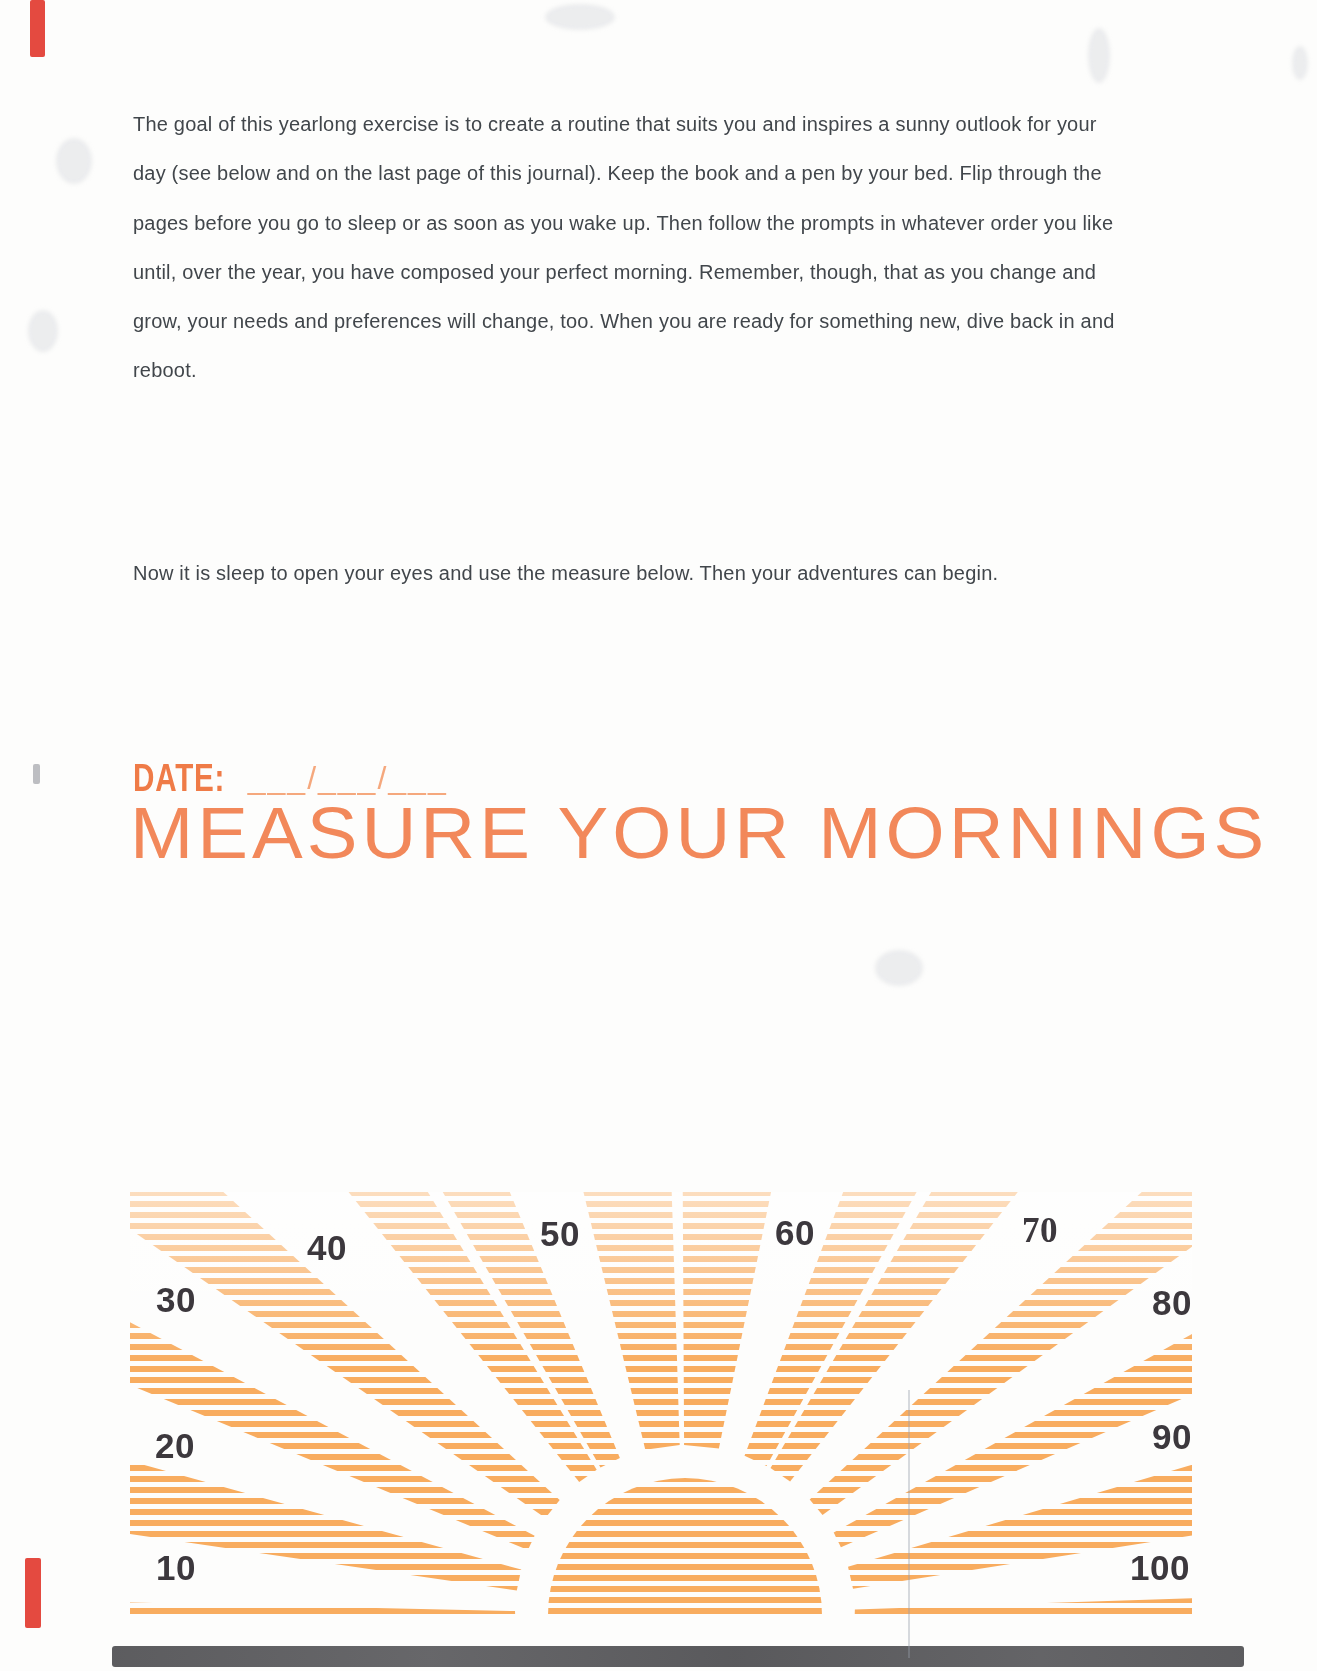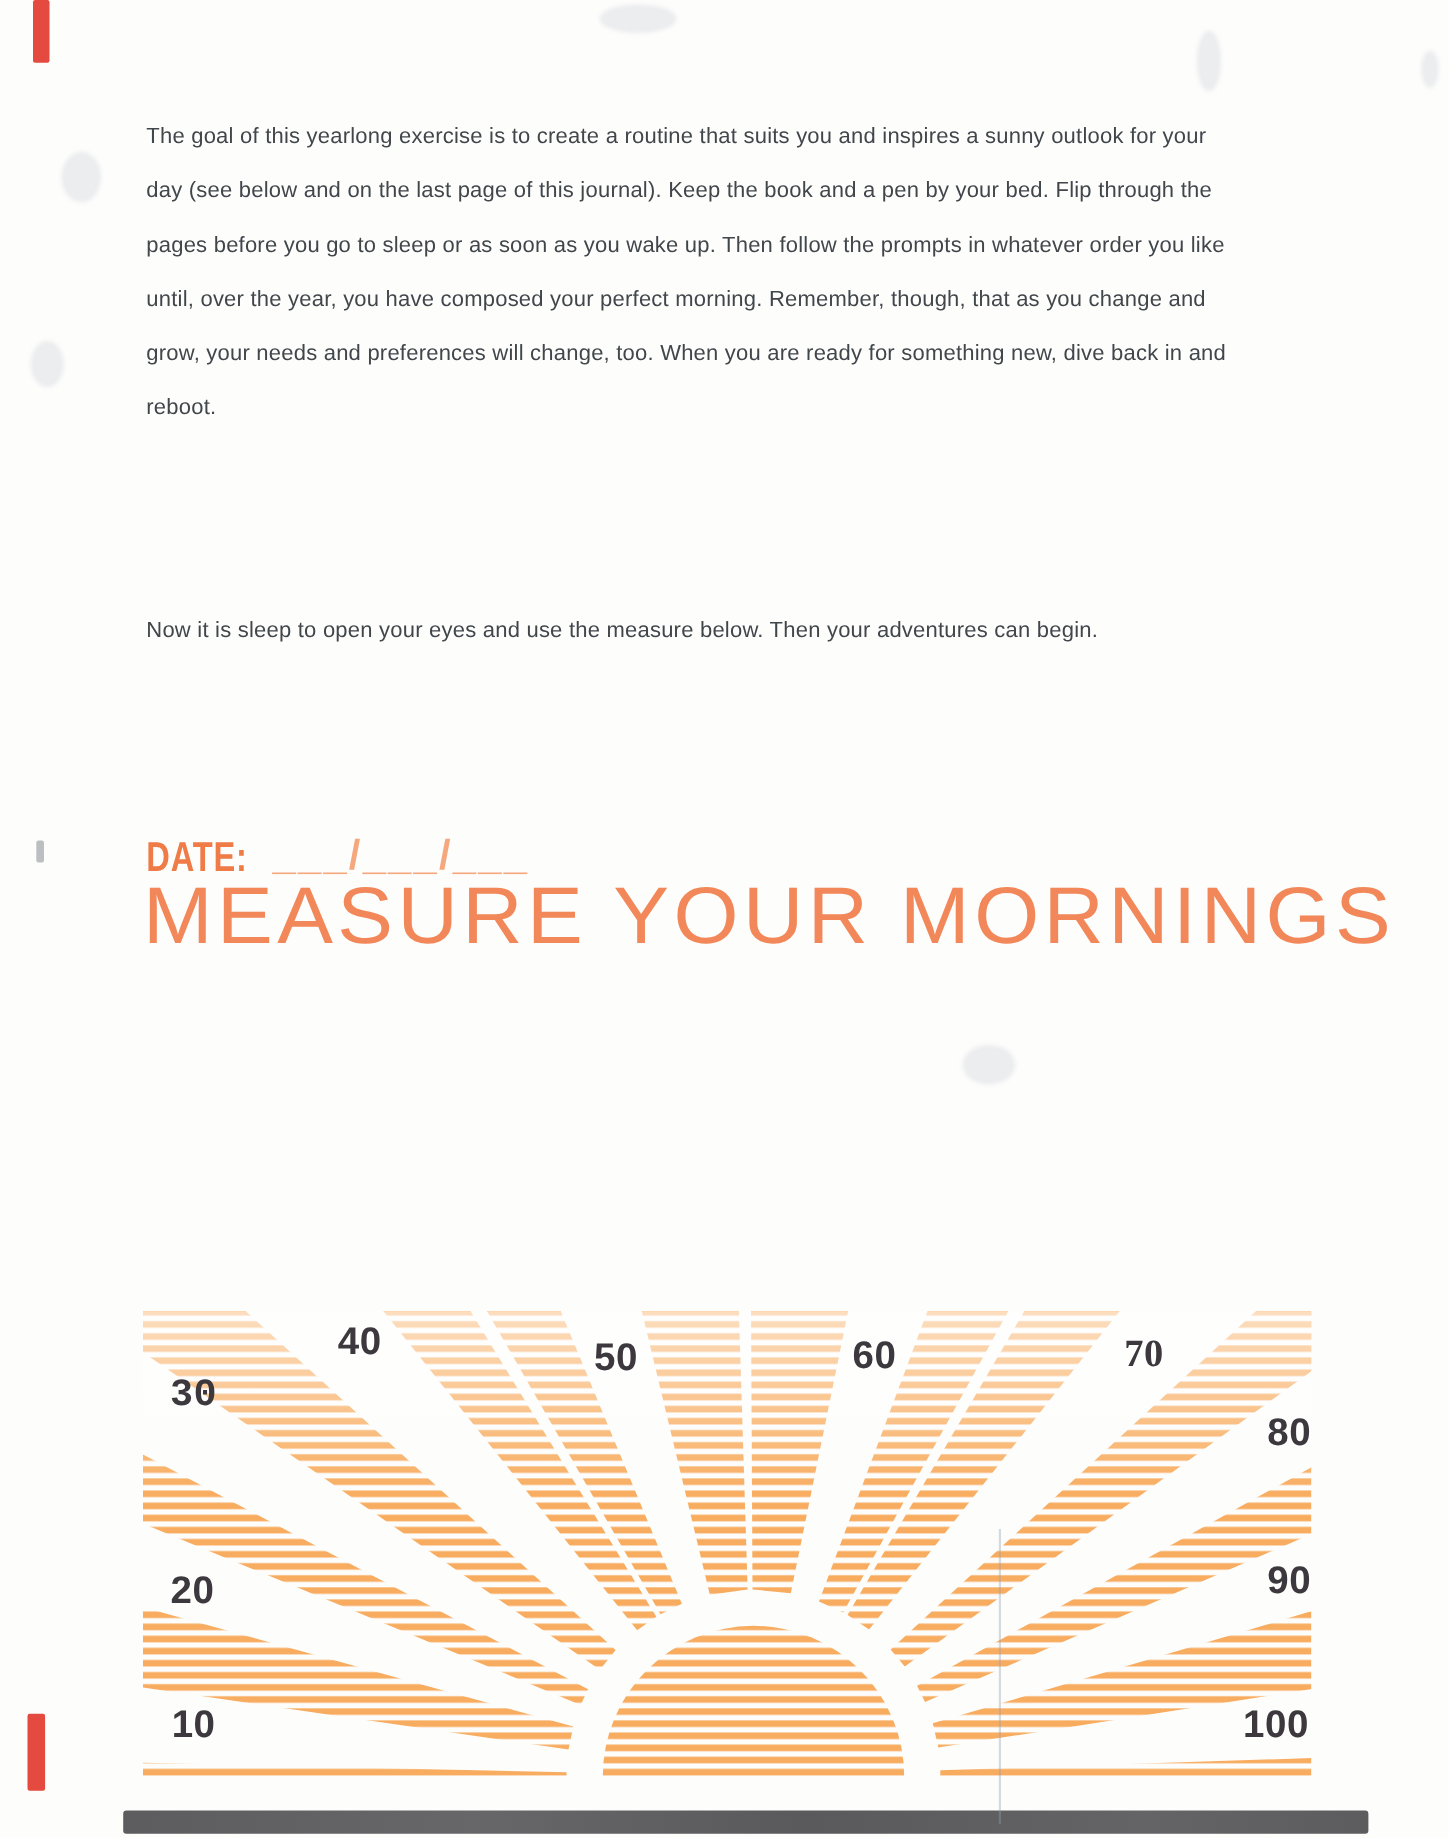--- a/index.html
+++ b/index.html
@@ -5,22 +5,22 @@
   html,body{margin:0;padding:0;background:#fff;}
   .page{position:relative;width:1317px;height:1671px;background:var(--paper,#fdfdfc);
         overflow:hidden;font-family:"Liberation Sans",sans-serif;}
   .body-text{position:absolute;margin:0;color:var(--ink,#41464b);font-size:20px;
              line-height:49.3px;letter-spacing:.2px;font-weight:400;}
   .para1{left:133px;top:100px;width:992px;}
   .para2{left:133px;top:549px;width:920px;}
   .date-row{position:absolute;left:133px;top:757px;white-space:nowrap;}
   .date-label{display:inline-block;color:var(--accent-deep,#ef7b47);font-weight:bold;
               font-size:38px;letter-spacing:1px;transform:scaleX(.78);transform-origin:left bottom;}
-  .date-blanks{display:inline-block;color:var(--accent-light,#f5a87d);font-size:38px;
-               font-weight:bold;letter-spacing:2px;margin-left:-8px;vertical-align:2px;}
+  .date-blanks{display:inline-block;color:var(--accent-light,#f5a87d);font-size:32px;
+               font-weight:normal;letter-spacing:2px;margin-left:-8px;vertical-align:2px;}
   .heading{position:absolute;left:130px;top:793px;margin:0;color:var(--accent,#f2885a);
            font-size:76px;font-weight:400;letter-spacing:4px;line-height:1.1;white-space:nowrap;
            transform:scaleY(.96);transform-origin:left top;}
   .question{position:absolute;left:133px;top:925px;margin:0;width:1060px;
             color:var(--ink-bold,#2e3337);font-size:28px;font-weight:bold;line-height:58px;}
   .instruction{left:133px;top:1107px;width:900px;}
   .sun{position:absolute;left:0;top:0;width:1317px;height:1671px;pointer-events:none;}
   #sun-svg{position:absolute;left:130px;top:1192px;width:1062px;height:423px;}
   .sun-label{position:absolute;transform:translate(-50%,-50%);color:var(--label-ink,#3c383d);
              font-size:35px;font-weight:bold;letter-spacing:.5px;}
@@ -74,22 +74,22 @@
         <path d="M 809.7 1499.5 L 1242.6 1098.6 L 1299.9 1168.3 L 822.5 1515.1 Z" fill="url(#stripes)"></path>
         <path d="M 833.7 1532.6 L 1349.7 1246.5 L 1382.0 1312.0 L 840.9 1547.2 Z" fill="url(#stripes)"></path>
         <path d="M 848.0 1566.7 L 1413.7 1399.1 L 1435.8 1497.4 L 853.0 1588.7 Z" fill="url(#stripes)"></path>
         <path d="M 854.9 1609.4 L 1444.6 1589.8 L 1440.8 1694.4 L 854.1 1632.8 Z" fill="url(#stripes)"></path>
         <path d="M 548 1615 A 137 137 0 0 1 822 1615 Z" fill="url(#stripes)"></path>
         <rect x="130" y="1192" width="1062" height="170" fill="url(#fade)"></rect>
       </svg>
     <div id="sun-labels">
         <div class="sun-label" style="left: 176px; top: 1568px;">10</div>
         <div class="sun-label" style="left: 175px; top: 1446px;">20</div>
-        <div class="sun-label" style="left: 176px; top: 1268px; font-family: Liberation Mono, monospace;">30</div>
-        <div class="sun-label" style="left: 327px; top: 1220px;">40</div>
+        <div class="sun-label" style="left: 176px; top: 1300px;">30</div>
+        <div class="sun-label" style="left: 327px; top: 1248px;">40</div>
         <div class="sun-label" style="left: 560px; top: 1234px;">50</div>
         <div class="sun-label" style="left: 795px; top: 1233px;">60</div>
         <div class="sun-label" style="left: 1040px; top: 1231px; font-family: Liberation Serif, serif;">70</div>
         <div class="sun-label" style="left: 1172px; top: 1303px;">80</div>
         <div class="sun-label" style="left: 1172px; top: 1437px;">90</div>
         <div class="sun-label" style="left: 1160px; top: 1568px;">100</div>
       </div>
   </div>
 
   <div id="artifacts">

